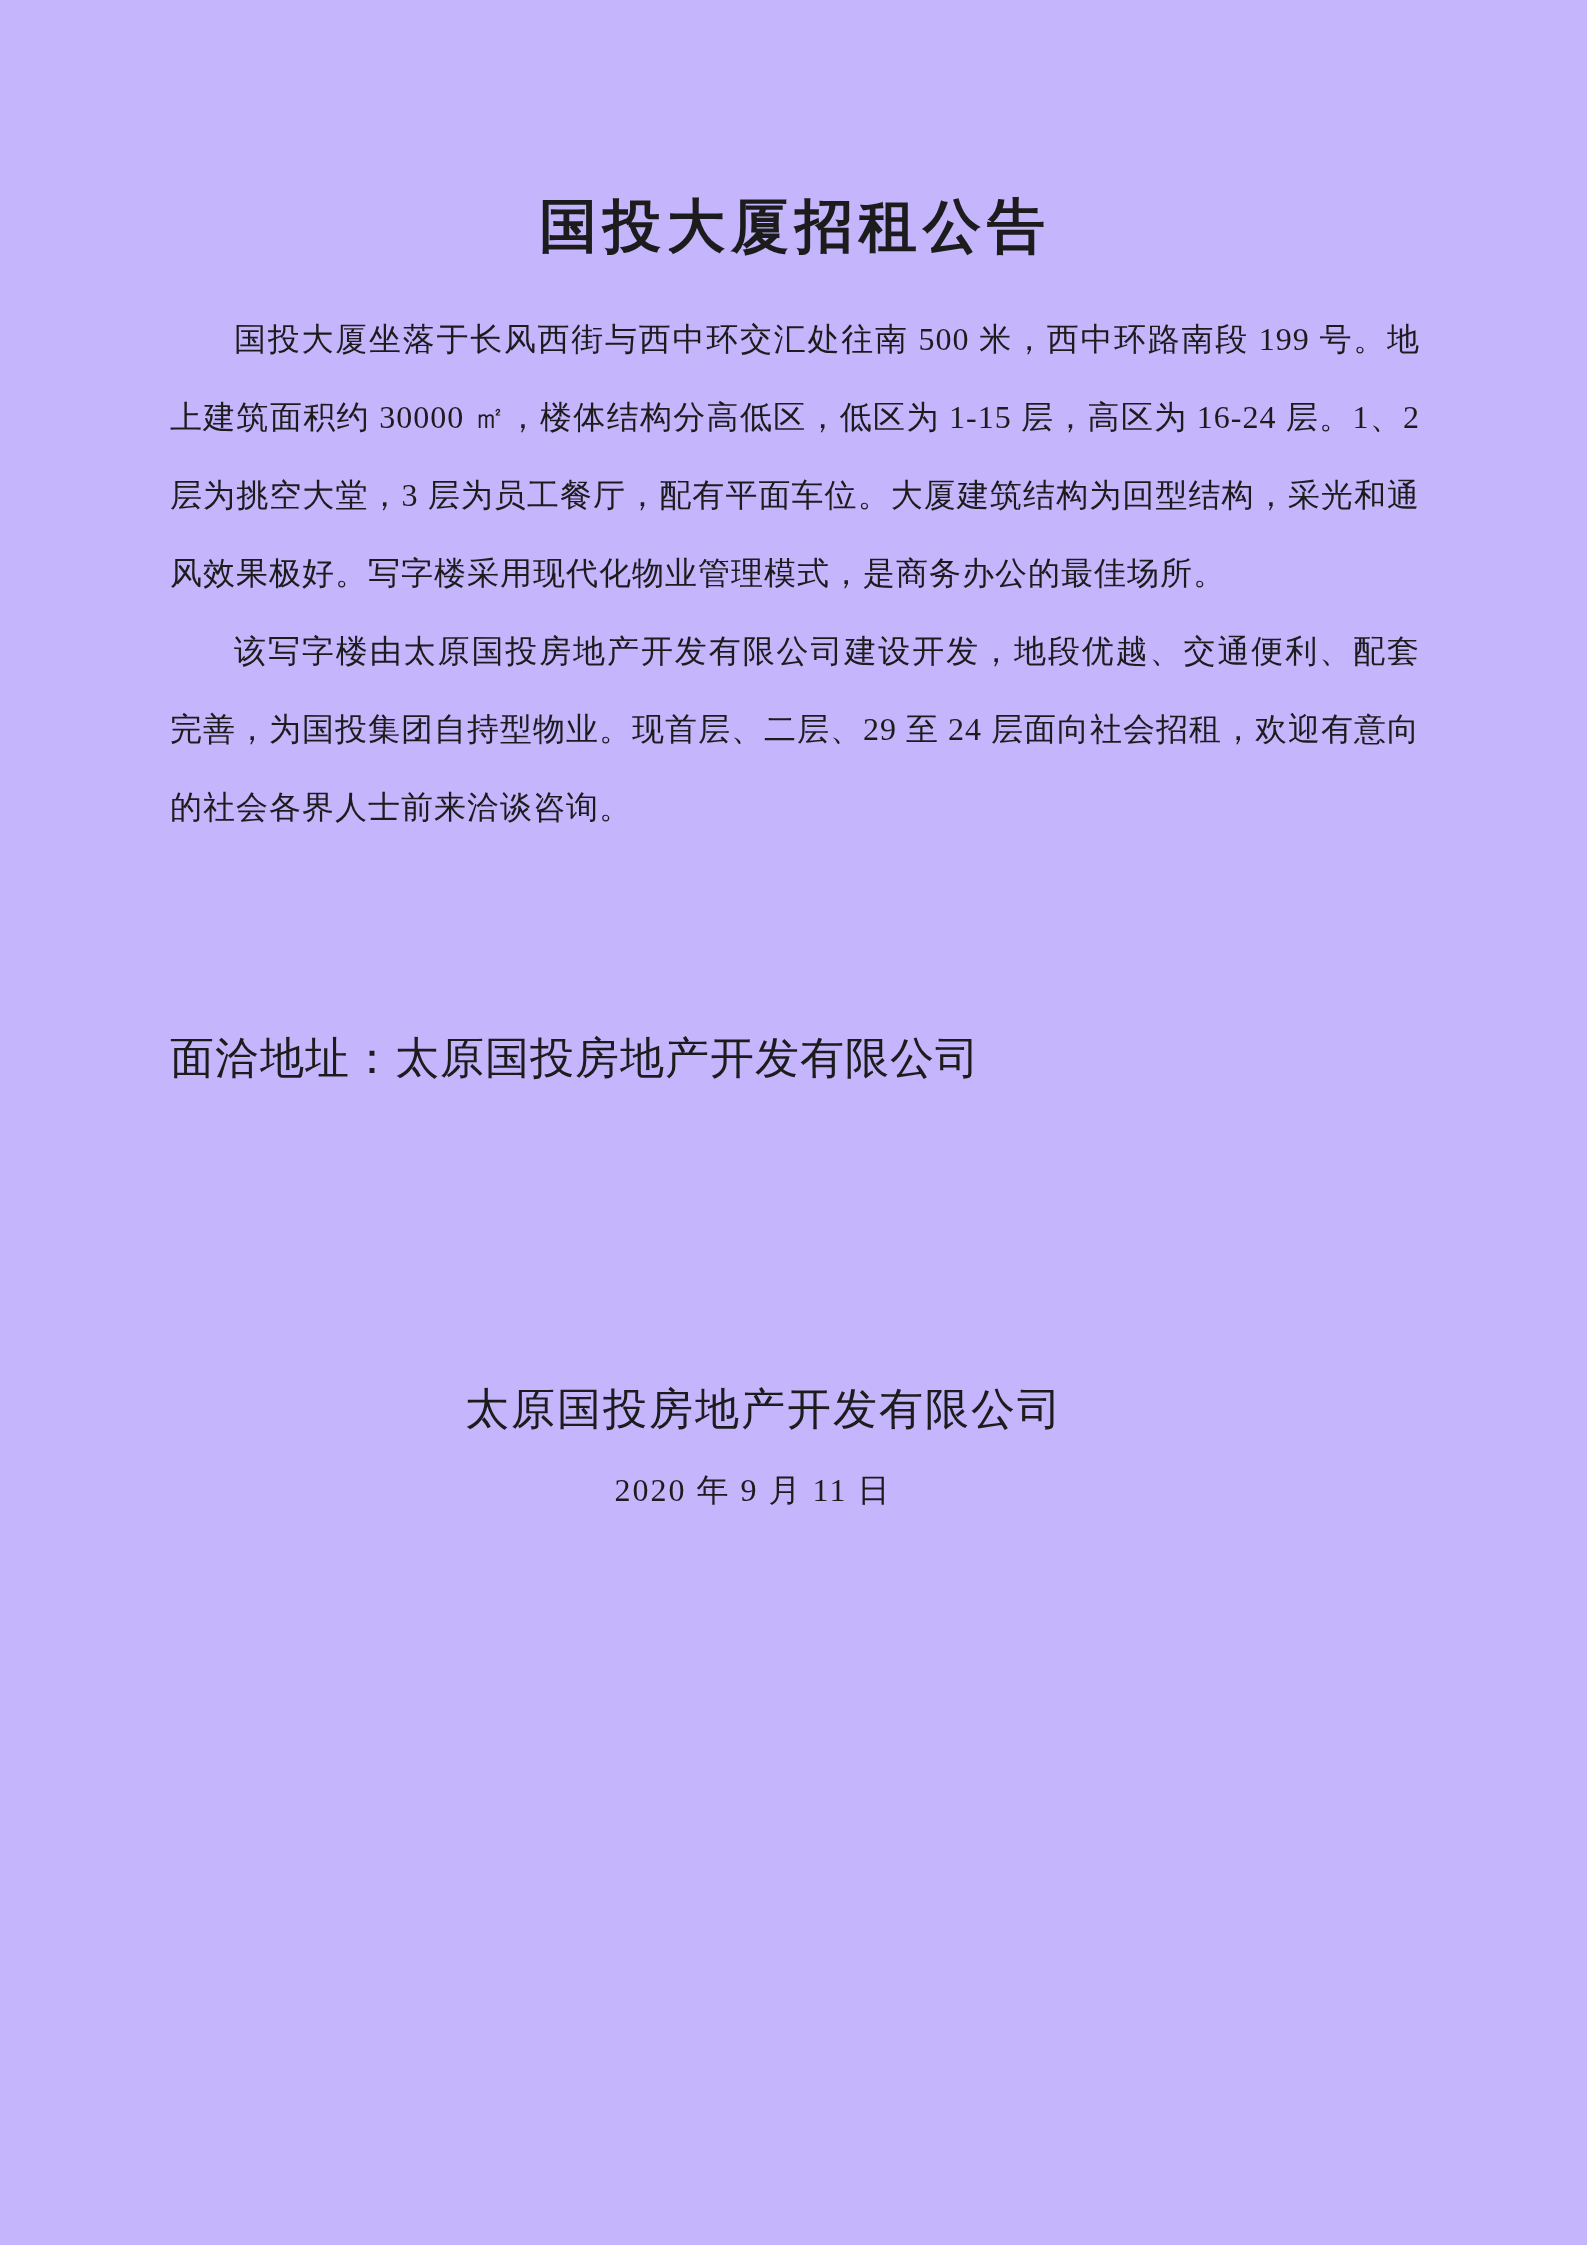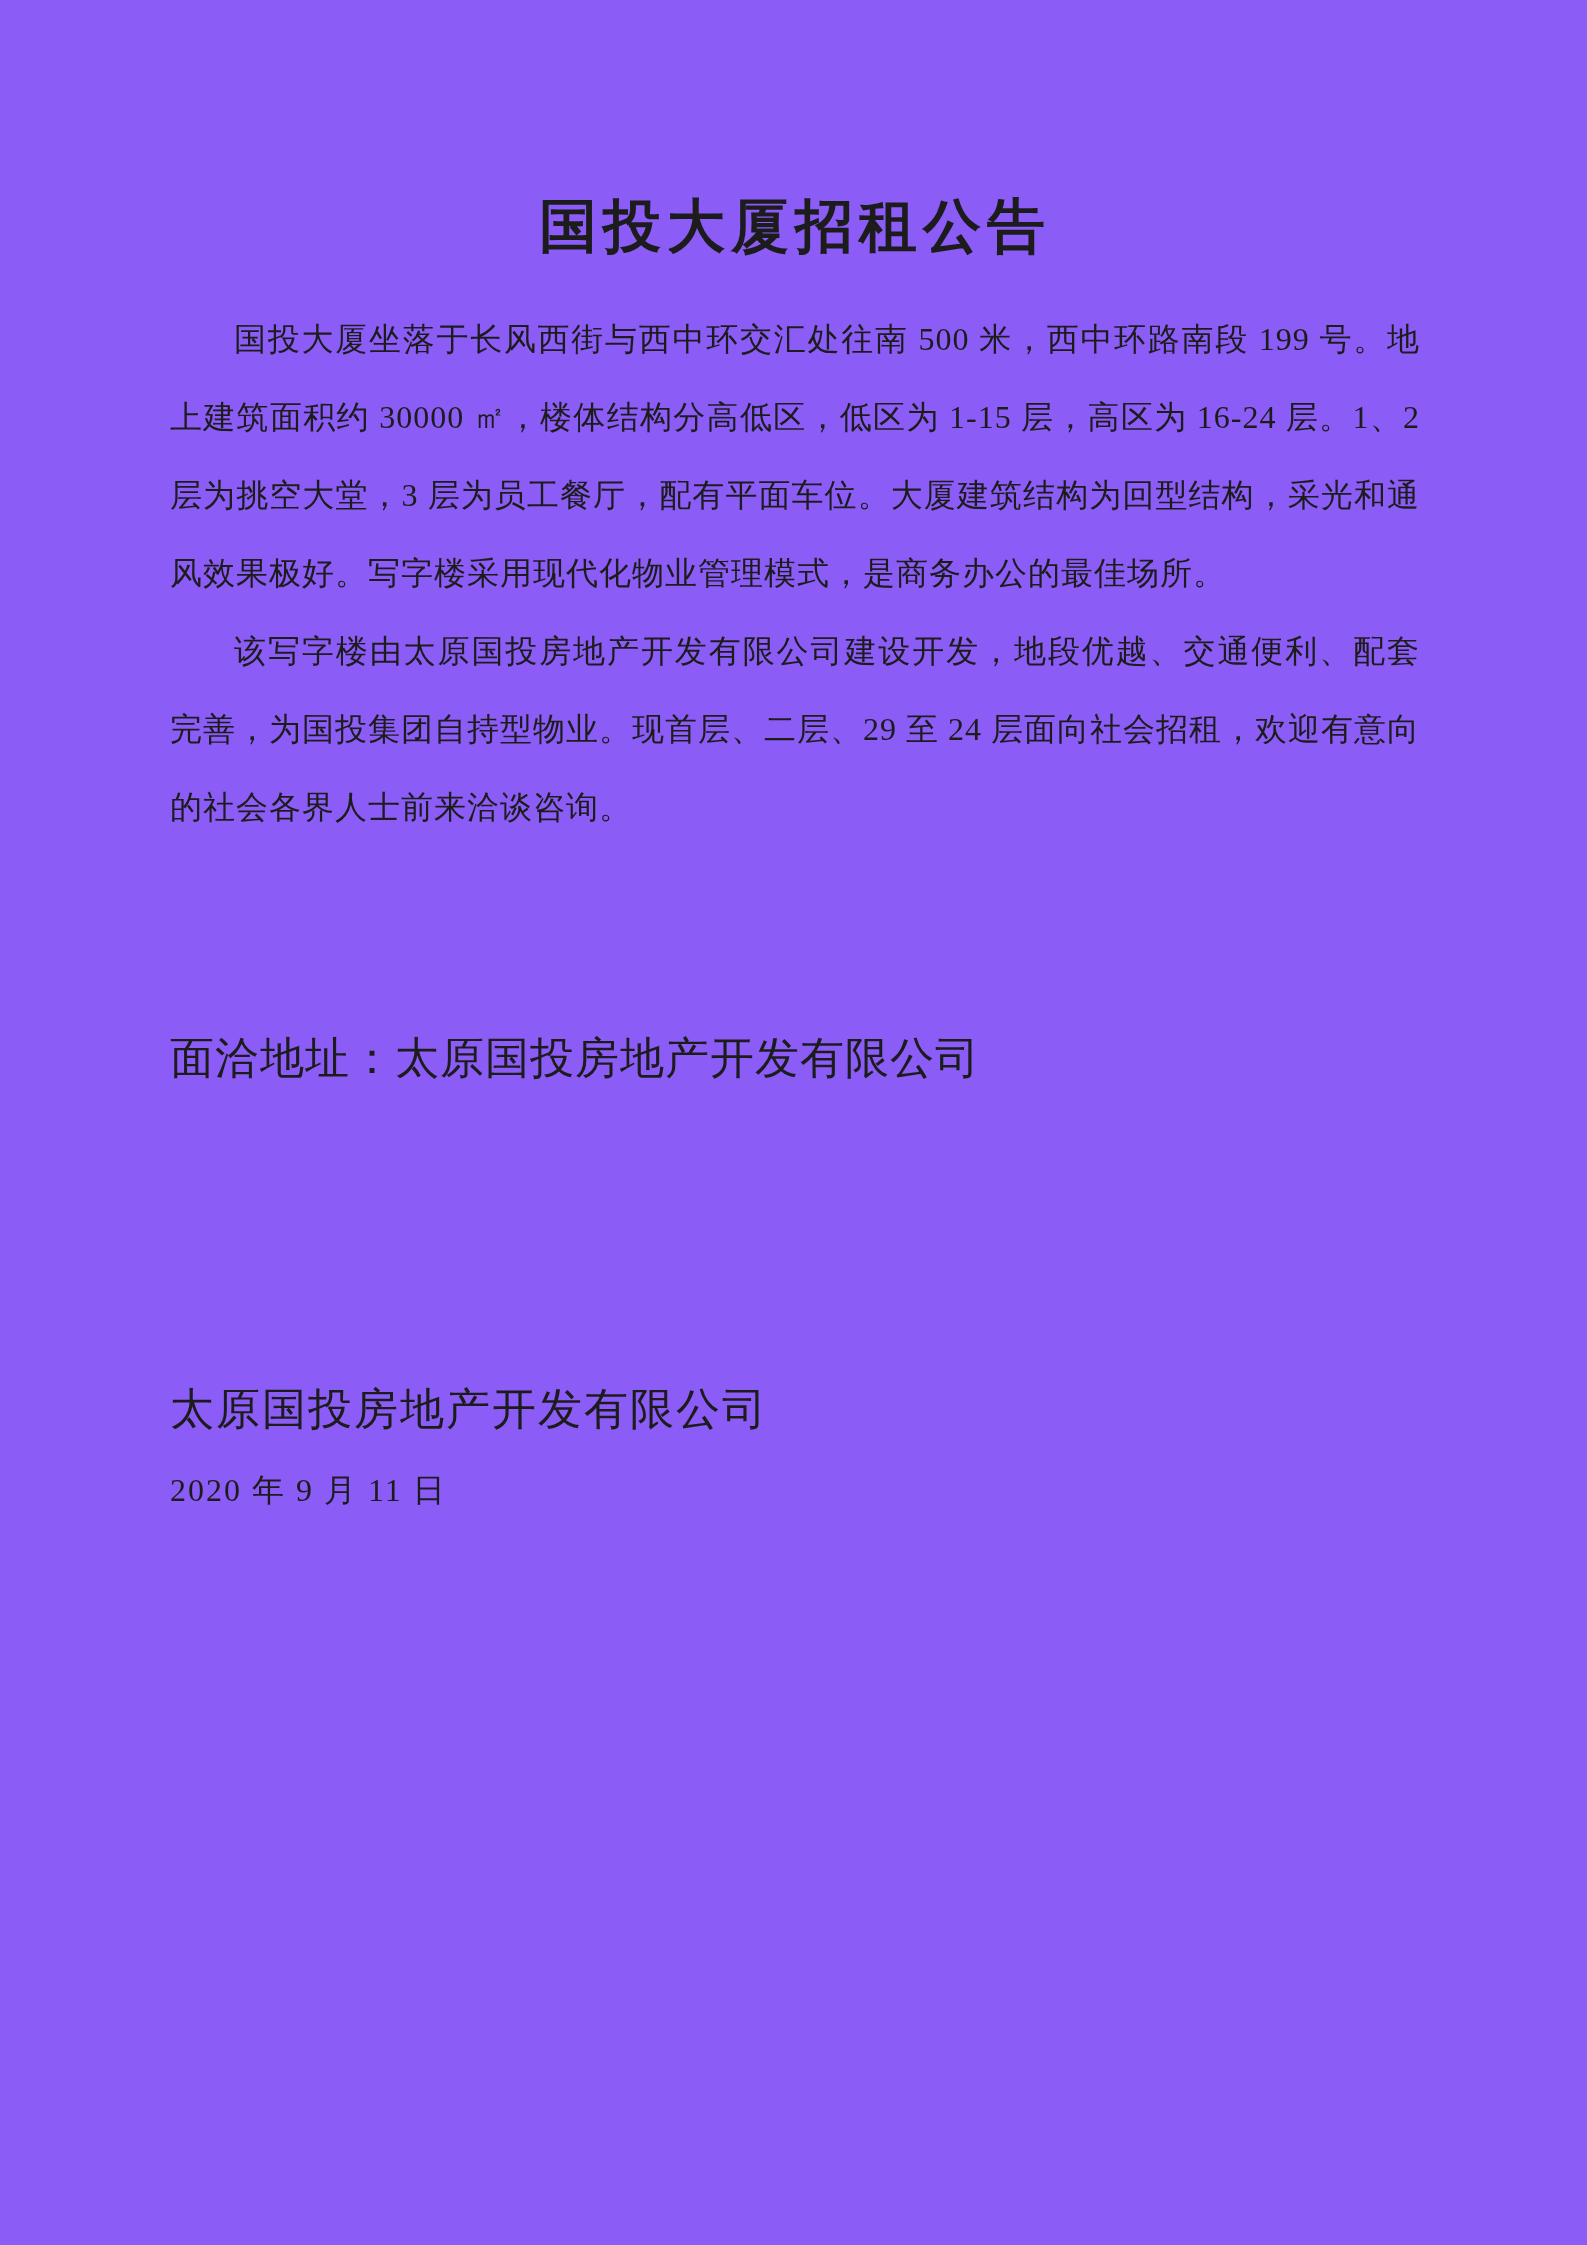--- a/index.html
+++ b/index.html
@@ -4,21 +4,21 @@
 <style>
   html, body {
     margin: 0;
     padding: 0;
     background: #ffffff;
   }
   .page {
     position: relative;
     width: 1587px;
     height: 2245px;
-    background: #8b5cf6;
+    background: #c4b5fd;
     color: #1c1c1c;
     font-family: "Liberation Serif", "DejaVu Serif", serif;
     box-sizing: border-box;
     padding: 192px 167px 0 170px;
     overflow: hidden;
   }
   .doc-title {
     margin: 0 0 38px 0;
     text-align: center;
     font-size: 58px;
@@ -39,21 +39,21 @@
     margin-top: 170px;
   }
   .contact-line {
     margin: 0;
     font-size: 44px;
     line-height: 86px;
     letter-spacing: 1px;
   }
   .signature-block {
     margin-top: 268px;
-    text-align: left;
+    text-align: center;
     padding-right: 62px;
   }
   .signature-company {
     margin: 0;
     font-size: 44px;
     line-height: 80px;
     letter-spacing: 2px;
   }
   .signature-date {
     margin: 0;

